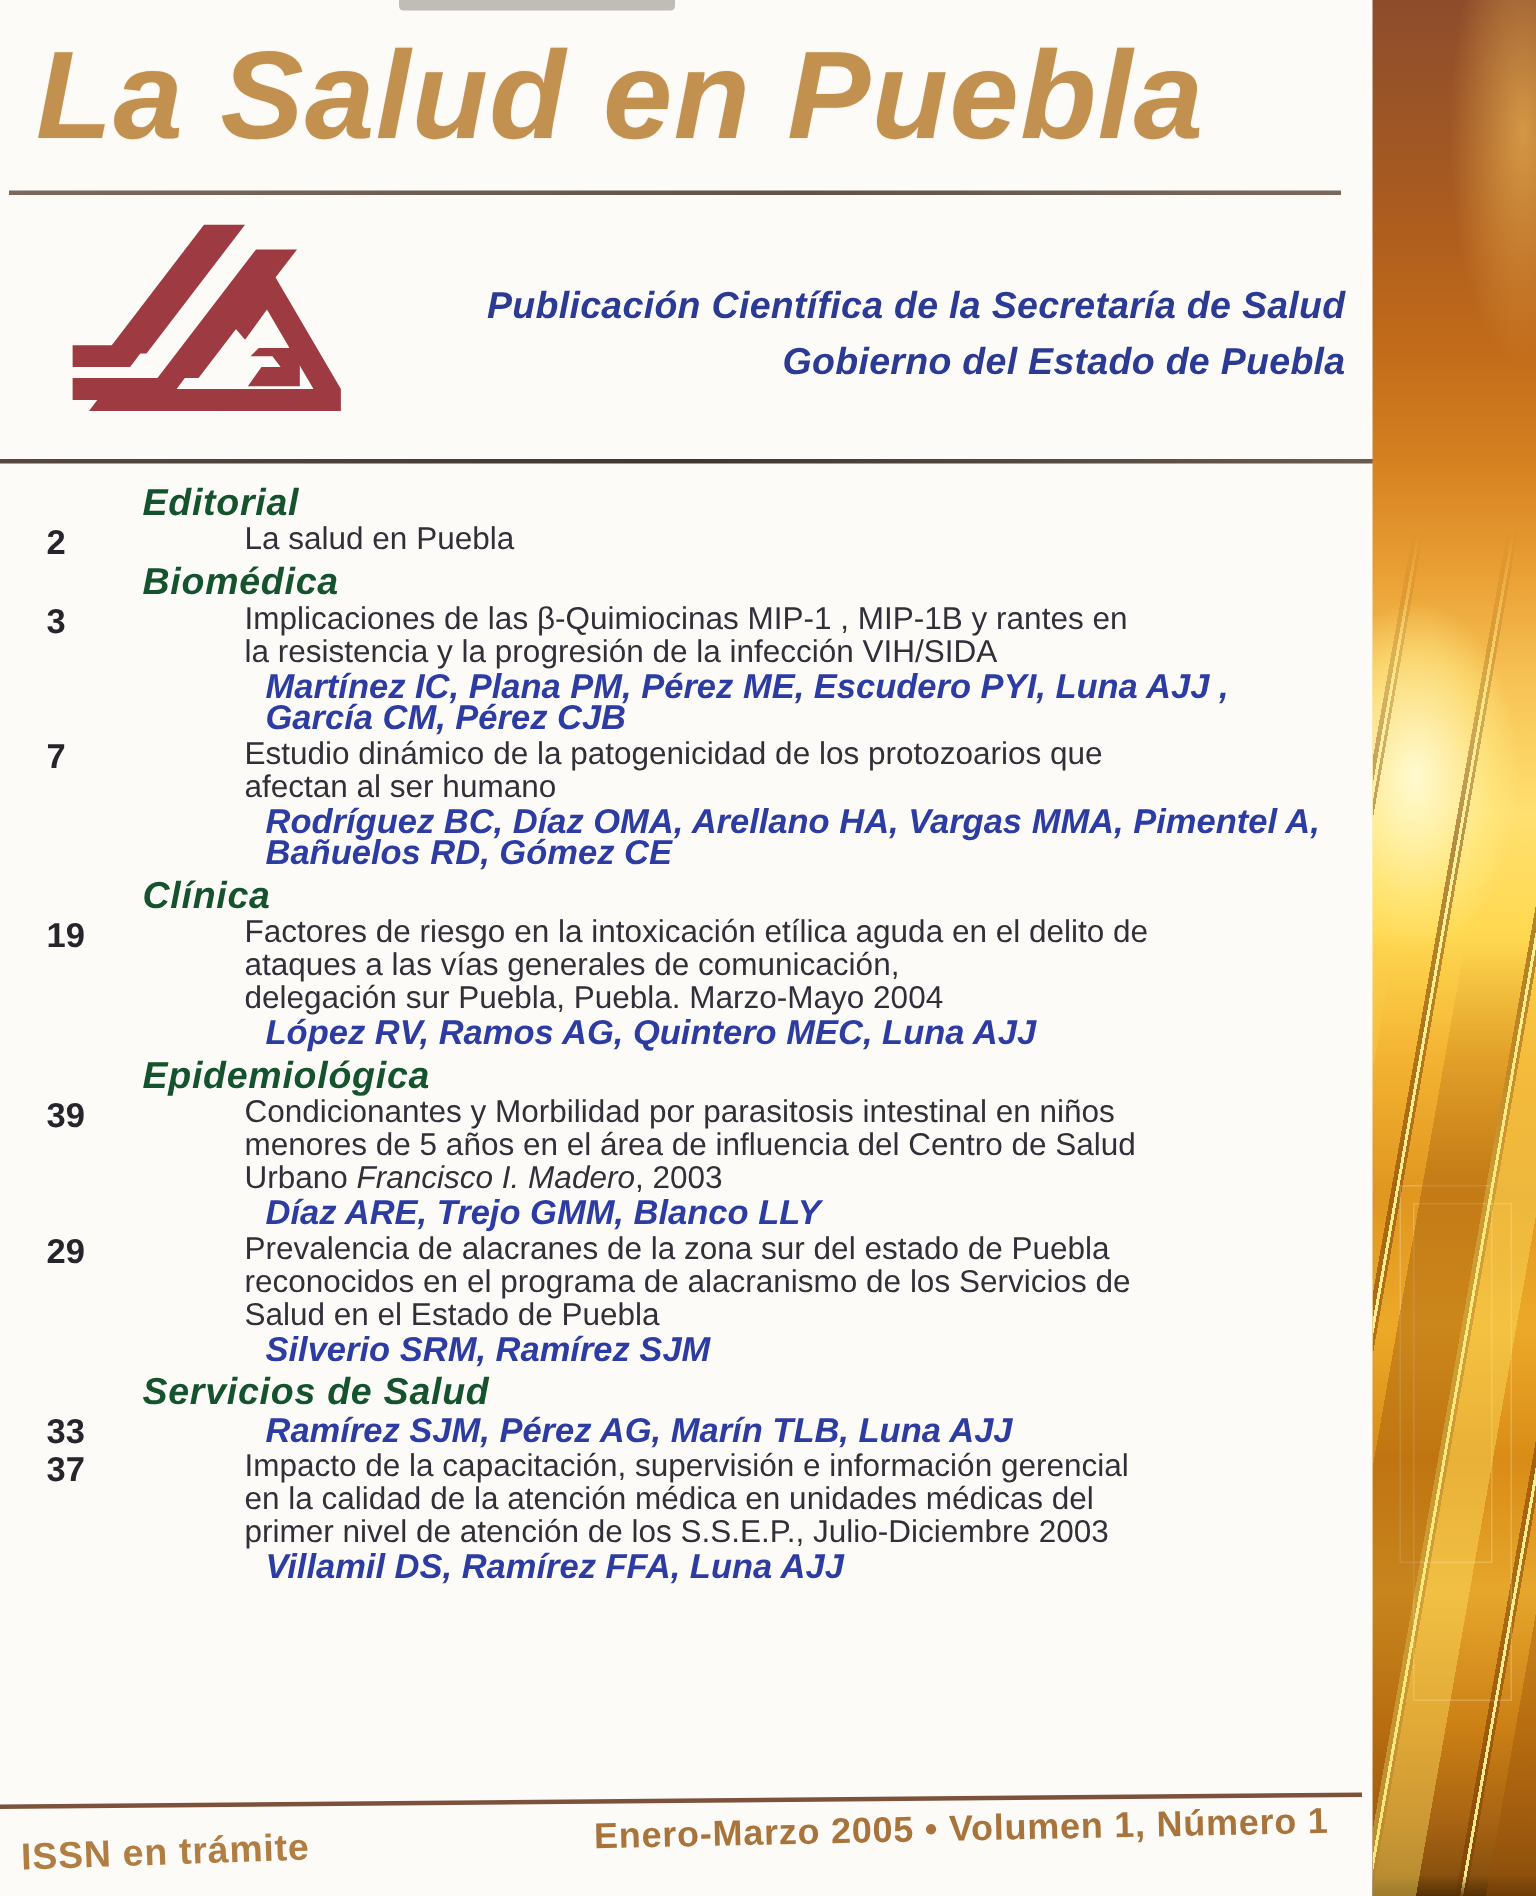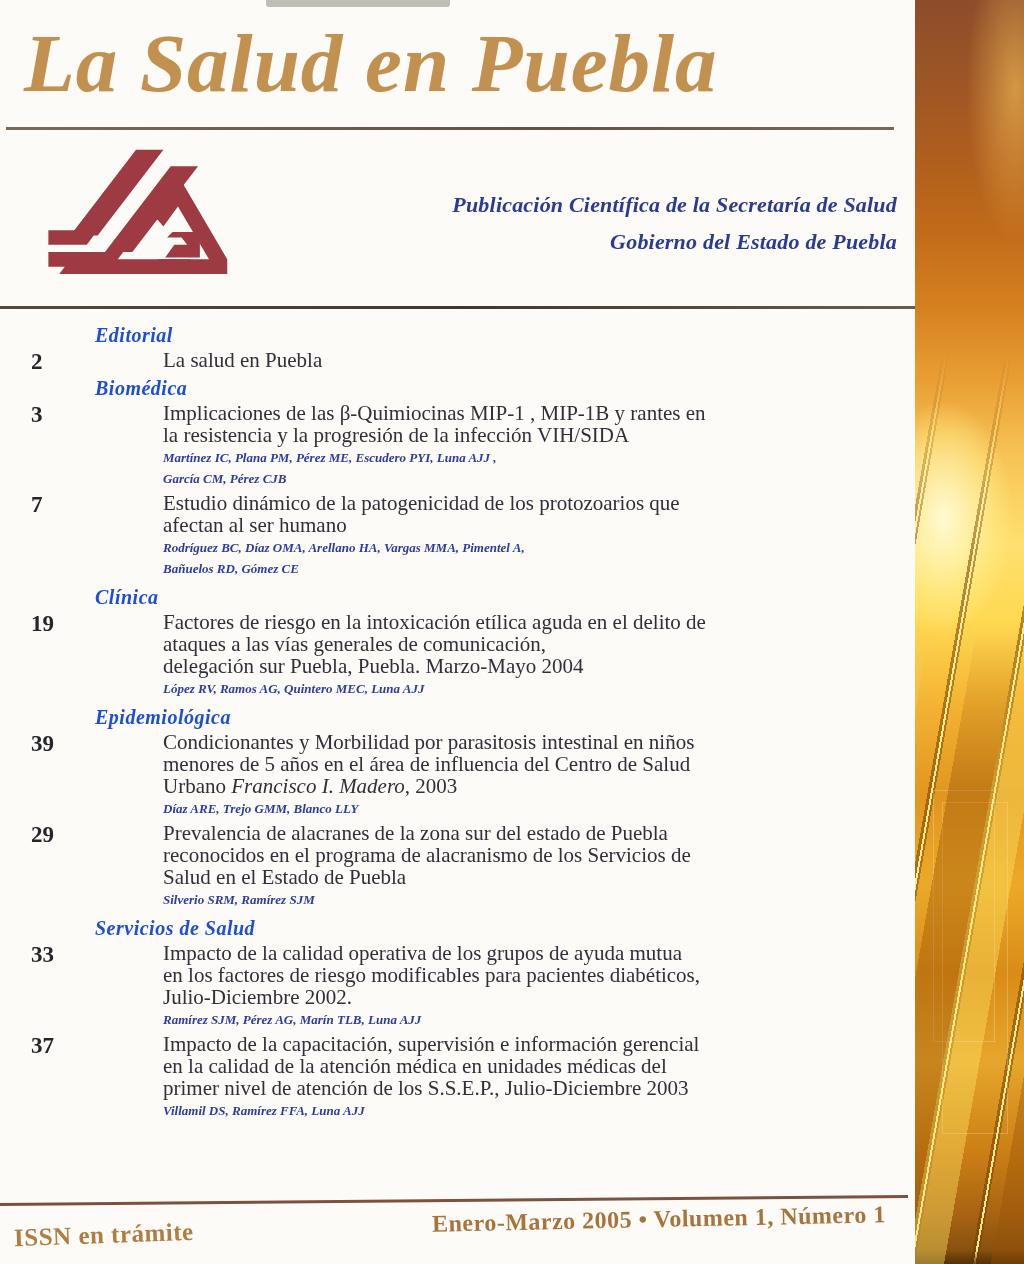--- a/index.html
+++ b/index.html
@@ -1,52 +1,52 @@
 <!DOCTYPE html>
 <html><head>
 <meta charset="utf-8">
 <style>
   html,body{margin:0;padding:0;}
   body{
     width:1024px;height:1264px;position:relative;overflow:hidden;
     background:#fbfaf5;
     font-family:"Liberation Sans", sans-serif;
   }
-  .page{position:absolute;inset:0;background:#fcfbf7;font-family:Liberation Serif, serif;}
+  .page{position:absolute;inset:0;background:#fcfbf7;}
   .top-sliver{position:absolute;left:266px;top:0;width:184px;height:7px;
     background:#8e8a83;opacity:.55;border-radius:0 0 3px 3px;}
   .masthead-title{
     position:absolute;left:24px;top:22px;width:880px;
     font-size:83px;font-weight:700;font-style:italic;line-height:1;
     color:#c2914f;letter-spacing:1px;white-space:nowrap;
     text-shadow:0 0 1px rgba(160,110,40,.25);
   }
   .rule{position:absolute;background:#6e5d4e;}
   .rule-1{left:6px;top:127px;width:888px;height:3px;background:linear-gradient(90deg,#7a6a5b,#5f5247 60%,#7a6a5b);}
   .rule-2{left:0;top:306px;width:922px;height:3px;background:linear-gradient(90deg,#55493f,#3f372f 50%,#6a5c4f);}
   .rule-3{left:0;top:1199px;width:908px;height:3px;background:#7c523c;transform:rotate(-0.5deg);}
   .logo{position:absolute;left:42px;top:148px;width:188px;height:146px;}
   .subtitle{
     position:absolute;right:127px;top:186px;text-align:right;
     color:#2b3a92;font-weight:700;font-style:italic;
-    font-size:22px;line-height:37px;letter-spacing:.2px;
+    font-size:25px;line-height:37px;letter-spacing:.2px;
   }
   .toc{position:absolute;left:0;top:320px;width:902px;}
   .toc-heading{
-    margin:3px 0 1px 95px;color:#1d4ed8;font-weight:700;font-style:italic;
-    font-size:20px;line-height:25px;letter-spacing:.5px;
+    margin:3px 0 1px 95px;color:#14532d;font-weight:700;font-style:italic;
+    font-size:25px;line-height:25px;letter-spacing:.5px;
   }
   .toc-entry{display:grid;grid-template-columns:163px 1fr;}
   .t-num{padding-left:31px;padding-top:1px;font-weight:700;font-size:23px;line-height:23px;color:#26252c;}
   .t-body{padding-right:8px;}
   .t-title{font-size:21px;line-height:22px;color:#312f38;white-space:pre-line;}
   .t-title .em{font-style:italic;text-align:center;}
   .t-authors{
-    font-size:13px;line-height:21px;color:#2c3ca2;font-weight:700;font-style:italic;
-    white-space:pre-line;margin:1px 0 3px;
+    font-size:23px;line-height:21px;color:#2c3ca2;font-weight:700;font-style:italic;
+    white-space:pre-line;margin:1px 14px 3px;
   }
   .footer-issue{
     position:absolute;right:138px;top:1206px;
     color:#a9743c;font-weight:700;font-size:24px;letter-spacing:.5px;
     transform:rotate(-1.2deg);
   }
   .footer-issn{
     position:absolute;left:14px;top:1221px;
     color:#b07d42;font-weight:700;font-size:25px;letter-spacing:.5px;
     transform:rotate(-2deg);
@@ -183,23 +183,20 @@
 Salud en el  Estado de Puebla</span></div>
       <div class="t-authors">Silverio SRM, Ramírez SJM</div>
     </div>
   </div>
 
   <div class="toc-heading">Servicios de Salud</div>
 
   <div class="toc-entry">
     <div class="t-num">33</div>
     <div class="t-body">
-      <div class="t-title"><span>Impacto de la calidad operativa de los grupos de ayuda mutua
-en los factores de riesgo modificables para pacientes diabéticos,
-Julio-Diciembre 2002.</span></div>
       <div class="t-authors">Ramírez SJM, Pérez AG, Marín TLB, Luna AJJ</div>
     </div>
   </div>
 
   <div class="toc-entry">
     <div class="t-num">37</div>
     <div class="t-body">
       <div class="t-title"><span>Impacto de la capacitación, supervisión e información gerencial
 en la calidad de la atención médica en unidades médicas del
 primer nivel de atención de los S.S.E.P., Julio-Diciembre 2003</span></div>

